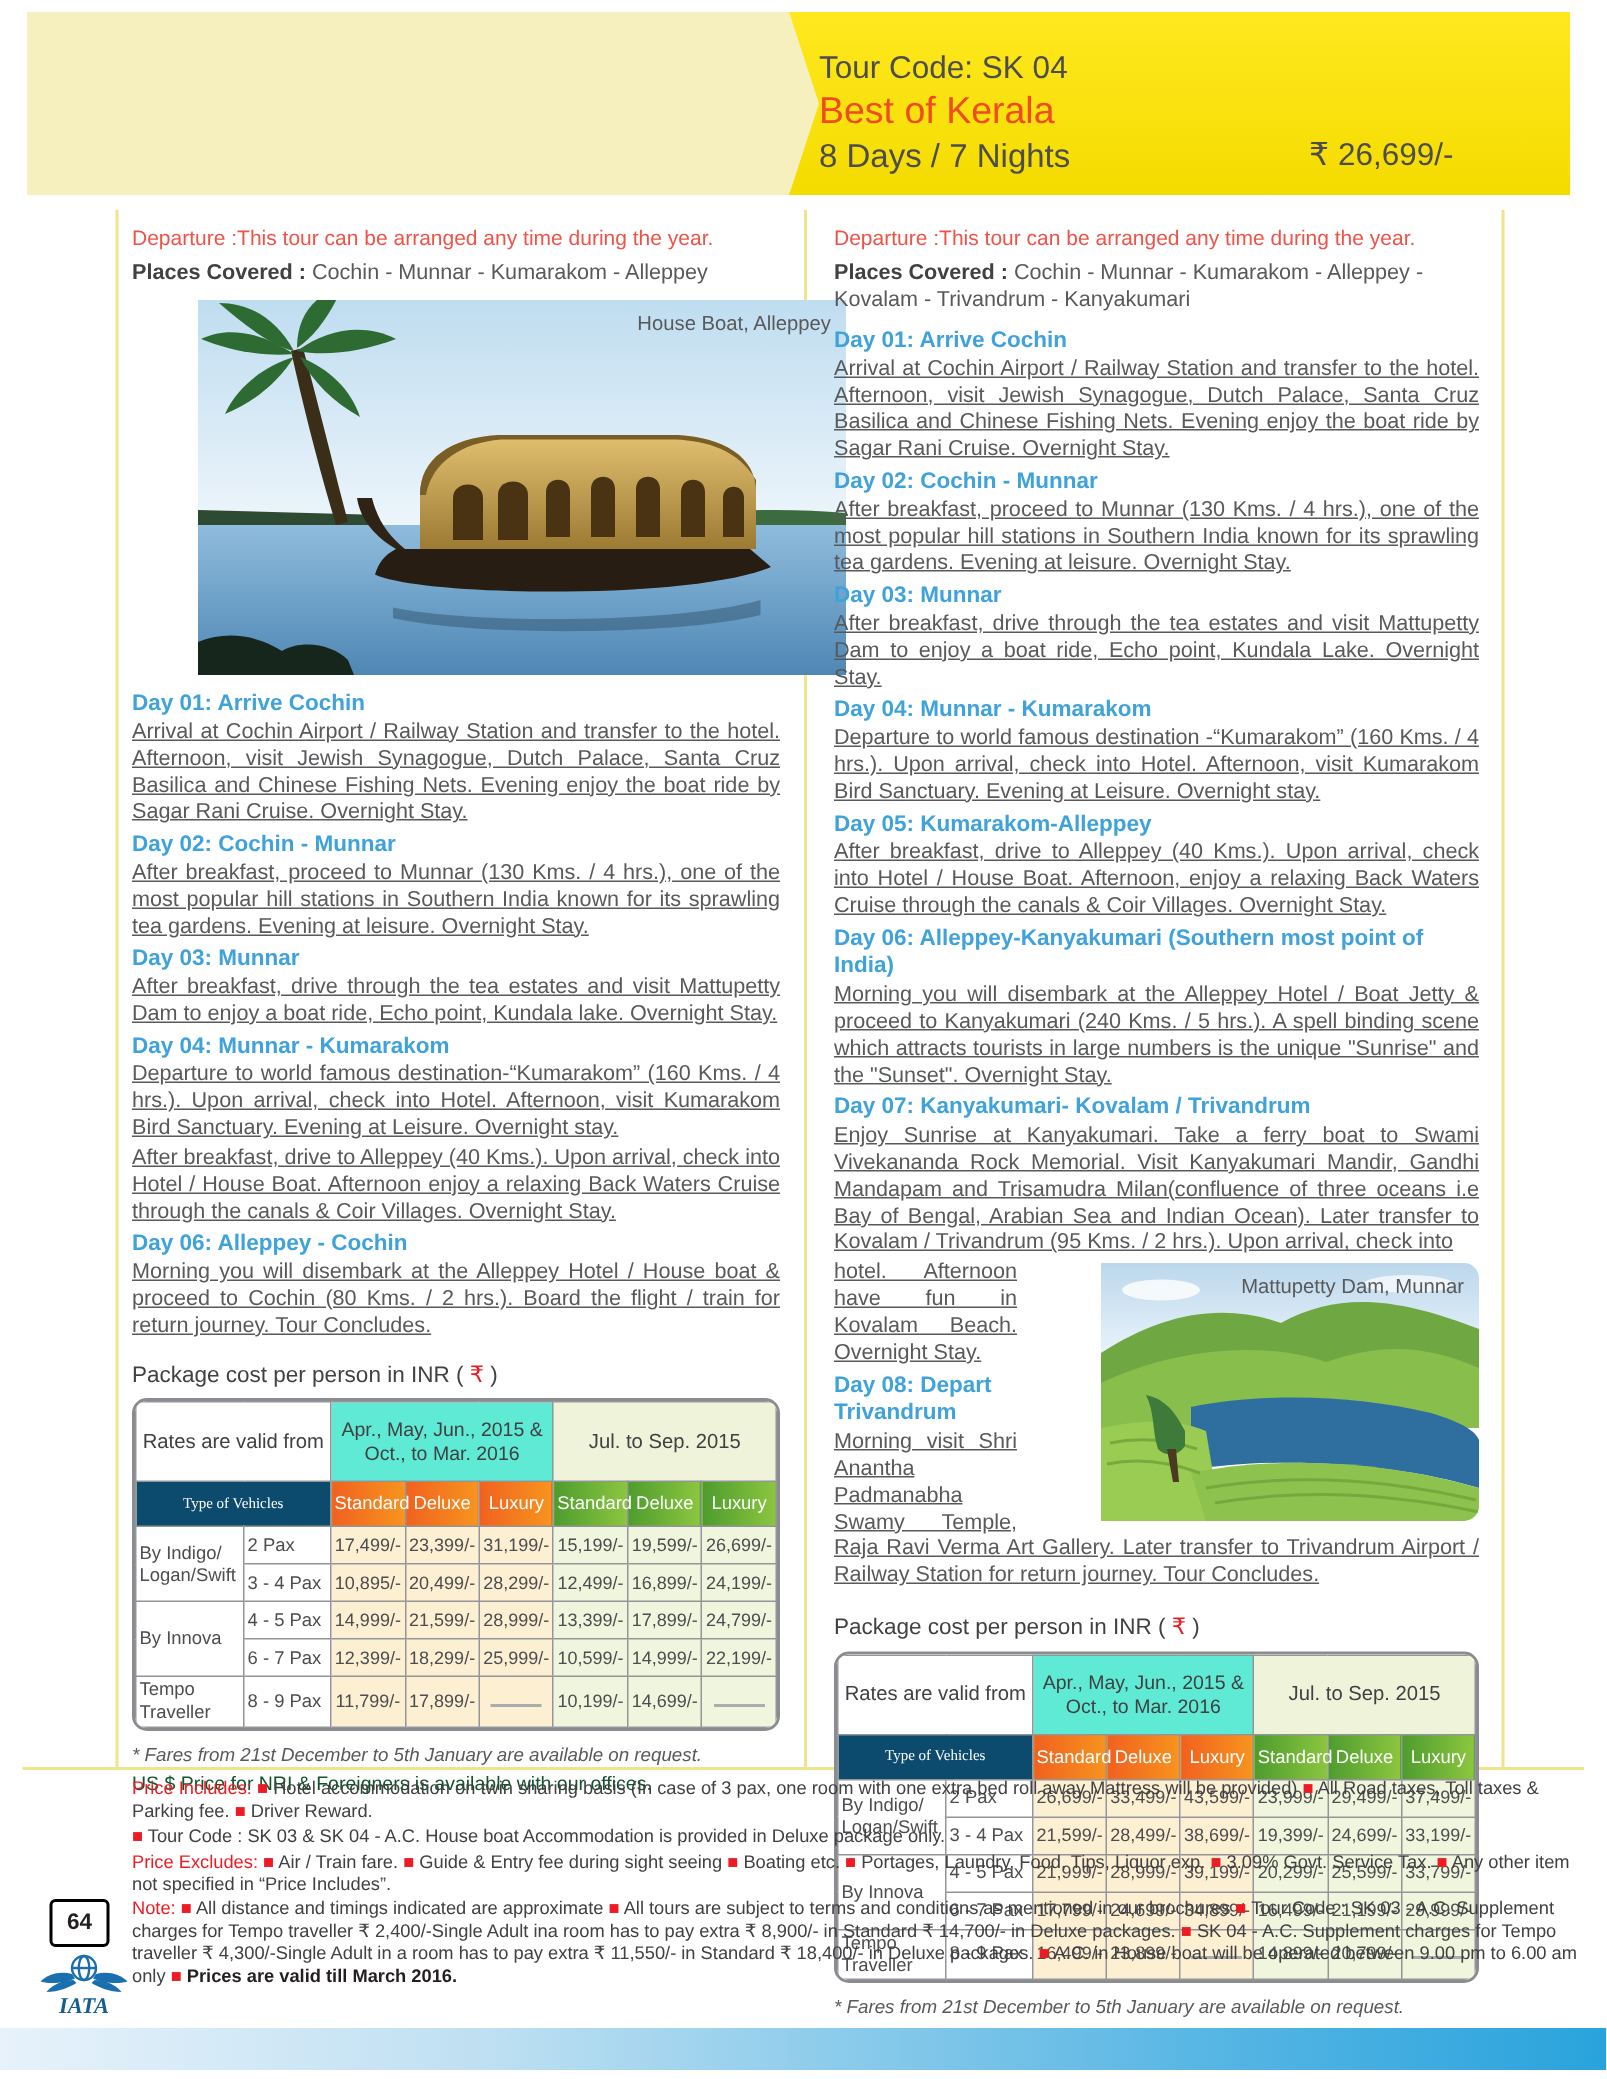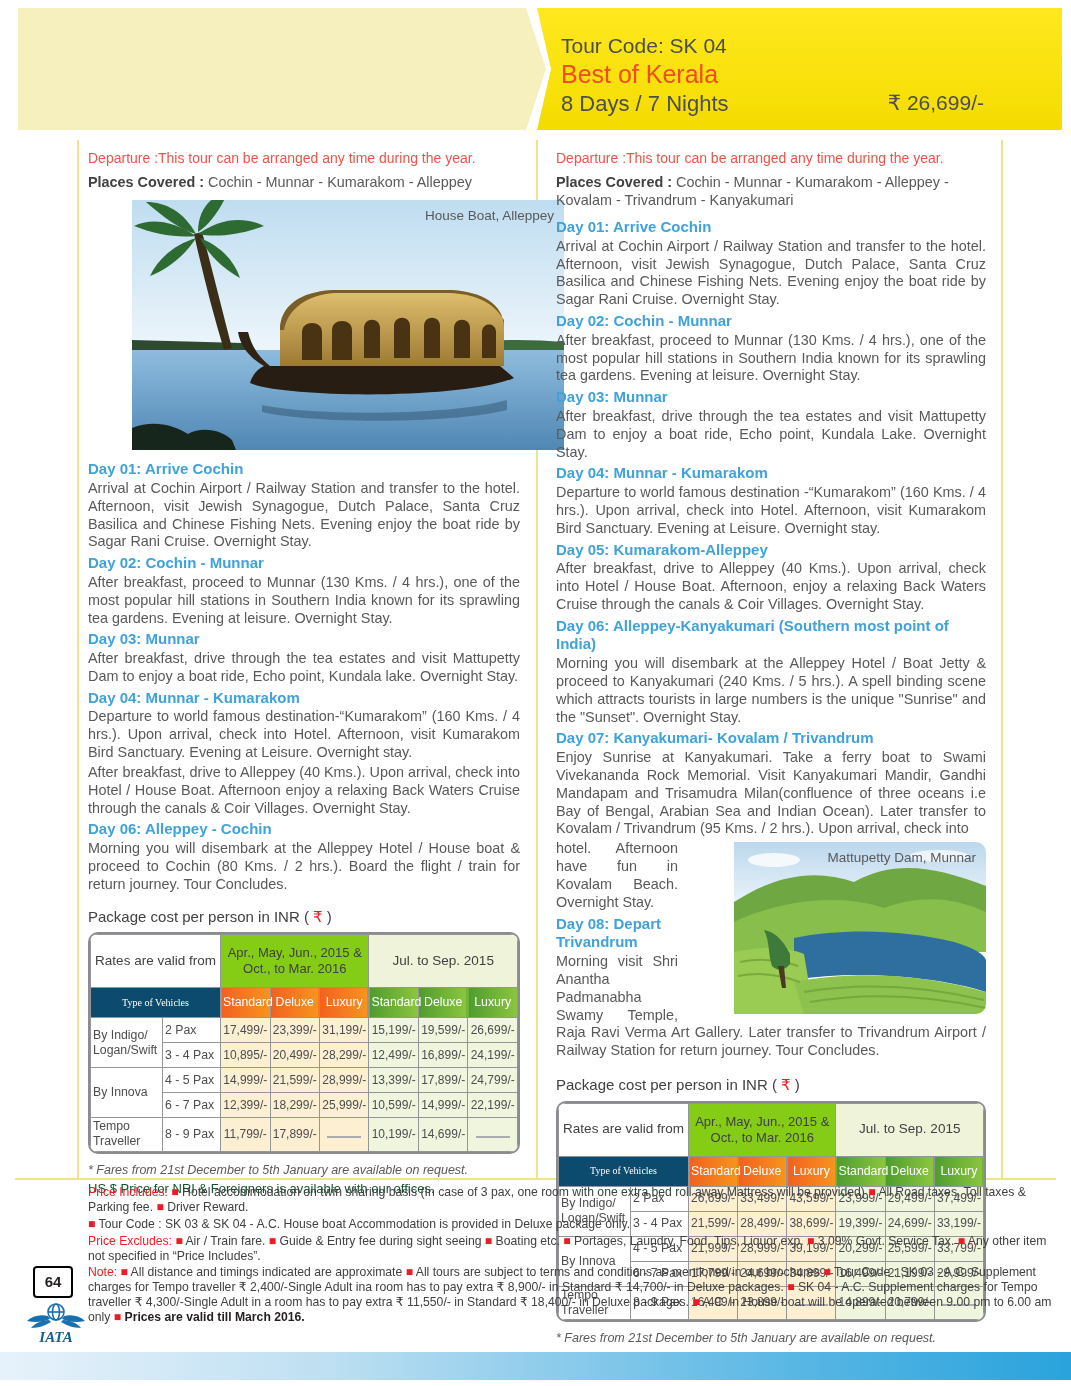--- a/index.html
+++ b/index.html
@@ -5,21 +5,21 @@
   html,body{margin:0;padding:0;background:#ffffff;}
   .page{position:relative;width:1071px;height:1386px;background:#ffffff;overflow:hidden;
         font-family:"Liberation Sans","DejaVu Sans",sans-serif;color:#58595B;}
 
   
   .hdr-block{position:absolute;top:8px;height:122px;}
   .hdr-left{left:10px;width:527px;background:linear-gradient(180deg,#FFE81E,#F4DC00);
             clip-path:polygon(0 0,calc(100% - 20px) 0,100% 50%,calc(100% - 20px) 100%,0 100%);z-index:3;}
   .hdr-band{left:18px;width:528px;background:#F6F0BF;
             clip-path:polygon(0 0,calc(100% - 20px) 0,100% 50%,calc(100% - 20px) 100%,0 100%);z-index:2;}
-  .hdr-right{left:537px;width:525px;background:linear-gradient(180deg,#FFE81E,#F4DC00);
+  .hdr-right{left:522px;width:525px;background:linear-gradient(180deg,#FFE81E,#F4DC00);
              clip-path:polygon(0 0,100% 0,100% 100%,0 100%,14px 50%);z-index:1;}
   .hdr-inner{position:relative;height:100%;}
   .hdr-tourcode{position:absolute;left:80px;top:26px;font-size:21px;color:#4D4D4F;}
   .hdr-title{position:absolute;left:80px;top:52px;font-size:25px;color:#F04B23;}
   .hdr-duration{position:absolute;left:80px;top:83px;font-size:22px;color:#4D4D4F;}
   .hdr-price{position:absolute;right:72px;top:83px;font-size:21px;color:#4D4D4F;}
   .hdr-right .hdr-tourcode,.hdr-right .hdr-title,.hdr-right .hdr-duration{left:24px;}
   .hdr-right .hdr-price{right:78px;}
 
   
@@ -27,38 +27,38 @@
   .hline{position:absolute;height:2px;background:#F1E38B;top:1178px;left:15px;width:1041px;}
 
   
   .col{position:absolute;top:140px;width:432px;font-size:14.4px;line-height:1.24;}
   .col-left{left:88px;}
   .col-right{left:556px;width:430px;}
   .departure{color:#EF5348;font-size:14px;margin:10px 0 7px;}
   .places{color:#58595B;margin:0 0 8px;}
   .places b{color:#414042;}
   .day-title{color:#3FA2DA;font-size:15px;margin:3px 0 1px;}
-  .day-body{margin:0 0 2px;text-align:justify;}
+  .day-body{margin:0 0 2px;text-align:justify;text-decoration:underline;}
 
   
   .photo{position:relative;overflow:hidden;padding-left:44px;}
   .photo-left{width:432px;height:250px;margin:4px 0 10px;}
   .photo-caption{position:absolute;top:8px;right:10px;font-size:13.5px;color:#58595B;}
   .photo-float{float:right;width:252px;height:172px;margin:2px 0 4px 12px;border-radius:10px;}
   .clear{clear:both;}
 
   
   .pkg-title{font-size:15px;color:#414042;margin:14px 0 6px;}
   .seg-red{color:#ED1C24;}
   .seg-bold{font-weight:bold;color:#231F20;}
   .tbl-wrap{border:2px solid #8A8C8F;border-radius:10px;overflow:hidden;background:#fff;}
   table.price{width:100%;border-collapse:collapse;table-layout:fixed;font-size:11.8px;color:#4D4D4F;}
   table.price td,table.price th{border:1px solid #939598;padding:1px 2px;font-weight:normal;}
   th.rates{background:#fff;font-size:13.5px;color:#414042;}
-  th.season1{background:#84cc16;font-size:13px;color:#414042;height:50px;}
+  th.season1{background:#5eead4;font-size:13px;color:#414042;height:50px;}
   th.season2{background:#EFF3D9;font-size:13.5px;color:#414042;}
   th.types{background:#0c4a6e;color:#fff;font-size:10px;height:27px;font-family:Liberation Serif, serif;}
   th.ocell{background:linear-gradient(90deg,#F1611F,#F7941E);color:#fff;font-size:12.3px;}
   th.gcell{background:linear-gradient(90deg,#4E9C2E,#8CC63F);color:#fff;font-size:12.3px;}
   td.veh{background:#fff;text-align:left;padding-left:5px;font-size:12.3px;}
   td.pax{background:#fff;text-align:left;padding-left:4px;font-size:12.3px;height:22px;}
   td.val{text-align:center;font-size:12px;}
   td.c1{background:#FCEFD2;}
   td.c2{background:#F0F5DE;}
   .dashline{display:inline-block;width:34px;border-bottom:2px solid #AAACAF;height:5px;}

